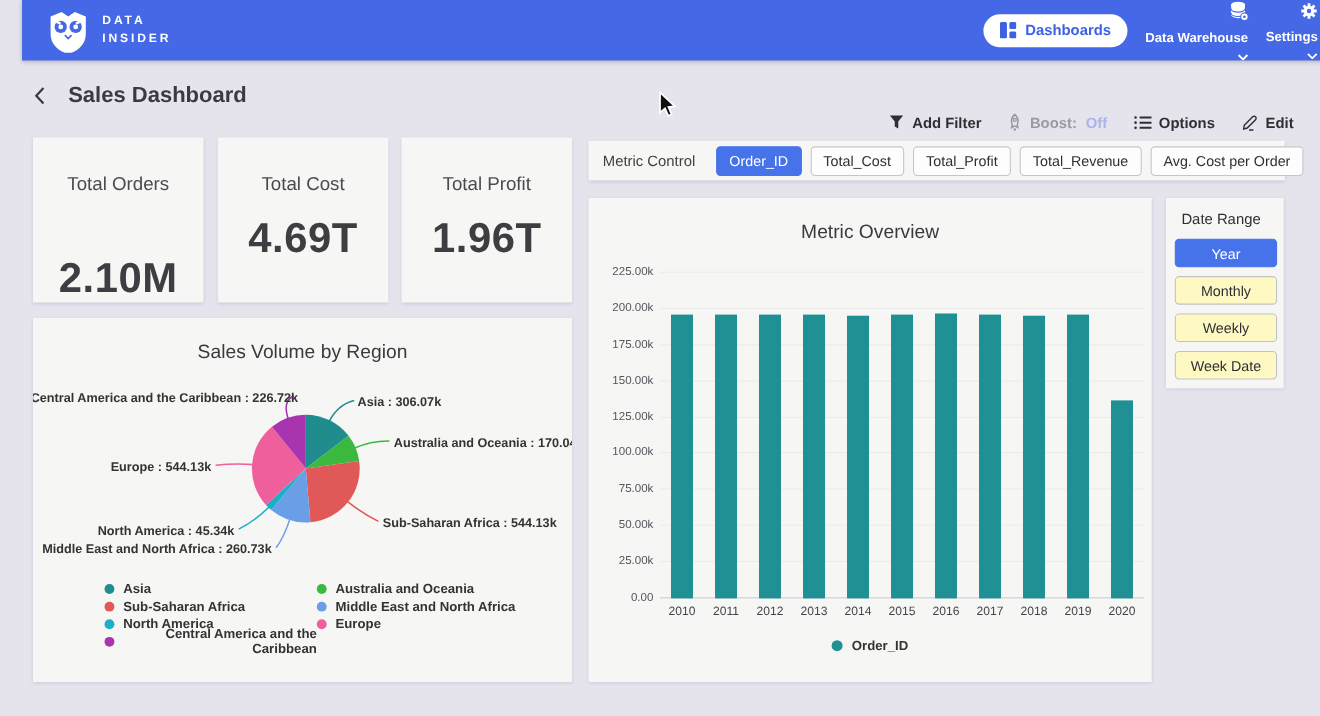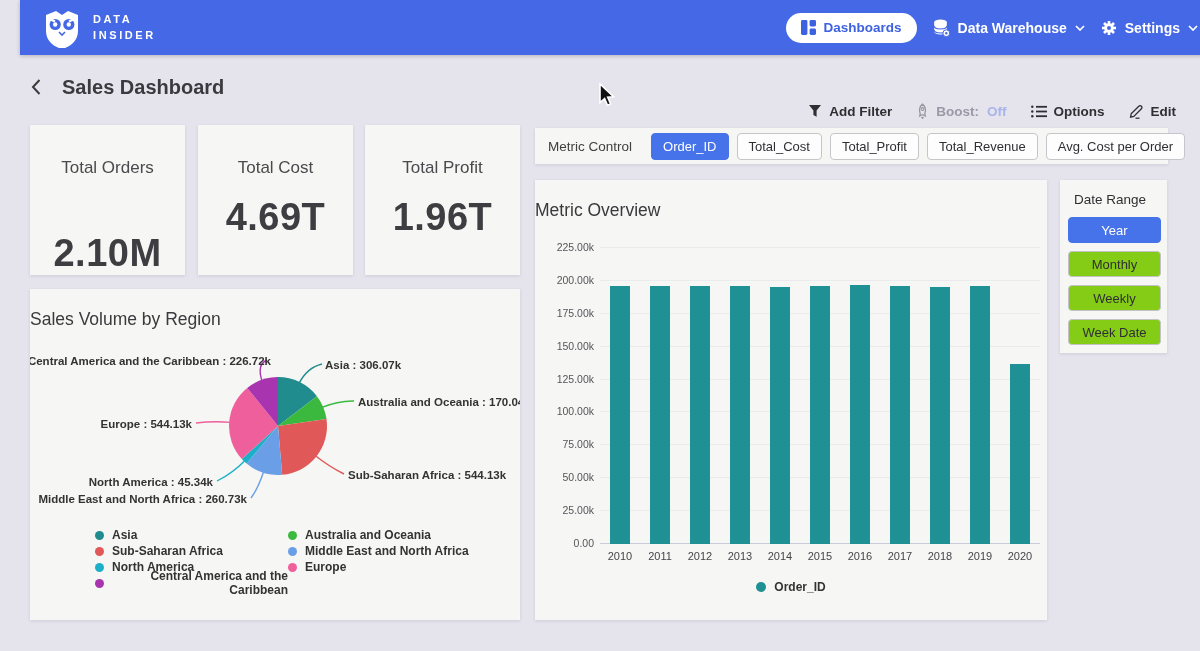--- a/index.html
+++ b/index.html
@@ -19,22 +19,22 @@
   }
   .brand{ display:flex; align-items:center; gap:11px; }
   .brand-text{ display:flex; flex-direction:column; color:#fff; font-size:11px;
     font-weight:bold; letter-spacing:2.6px; line-height:1.45; }
   .nav-right{ display:flex; align-items:center; gap:16px; }
   .pill{
     display:flex; align-items:center; gap:8px; background:#fff; color:#3d62e0;
     border:none; border-radius:17px; height:30px; padding:0 15px;
     font-size:13.5px; font-weight:700; cursor:pointer; font-family:inherit;
   }
-  .nav-item{ display:flex; align-items:center; gap:8px; color:#fff;
-    font-size:14px; font-weight:600; cursor:pointer; }
+  .nav-item{ display:flex; align-items:flex-end; gap:8px; color:#fff;
+    font-size:12px; font-weight:600; cursor:pointer;flex-direction:column; }
 
   
   .subheader{
     position:absolute; top:55px; left:0; width:1200px; height:64px;
     display:flex; align-items:center; padding:0 24px;
   }
   .back{ background:none; border:none; padding:4px 6px; cursor:pointer; display:flex; }
   .page-title{ font-size:20px; font-weight:600; color:#3a3a3f; margin:0 0 0 14px; }
   .actions{ margin-left:auto; display:flex; align-items:center; gap:24px; }
   .action{ display:flex; align-items:center; gap:7px; font-size:13.5px;
@@ -45,21 +45,21 @@
   
   .card{ position:absolute; background:#f6f6f4; box-shadow:0 1px 3px rgba(60,60,90,.14); }
 
   .stat-card{ width:155px; height:150px; top:125px; display:flex;
     flex-direction:column; align-items:center; }
   .stat-1{ left:30px;justify-content:space-between; } .stat-2{ left:198px; } .stat-3{ left:365px; }
   .stat-label{ margin-top:33px; font-size:17px; color:#4a4a4e; }
   .stat-value{ margin-top:18px; font-size:38px; font-weight:700; color:#3e3e42; letter-spacing:.5px; }
 
   .pie-card{ left:30px; top:289px; width:490px; height:331px; }
-  .card-title{ font-size:17.5px; color:#3a3a3e; margin-top:20px; }
+  .card-title{ font-size:17.5px; color:#3a3a3e; text-align:center; margin-top:20px; }
   #pie-svg{ display:block; margin-top:4px; }
   #pie-legend{
     display:grid; grid-template-rows:repeat(4,16px); grid-template-columns:193px auto;
     grid-auto-flow:column; margin:8px 0 0 65px;text-align:right;
   }
   .legend-item{ display:flex; align-items:center; gap:8px; font-size:12px;
     font-weight:700; color:#333; }
   .legend-dot{ width:9px; height:9px; border-radius:50%; flex:none; }
 
   .metric-card{ left:535px; top:128px; width:633px; height:36px;
@@ -80,21 +80,21 @@
   #bar-xlabels{ position:absolute; left:65px; top:370px; width:440px; display:flex; }
   .xlab{ width:40px; text-align:center; font-size:11px; color:#44444a; }
   .bar-legend{ position:absolute; left:0; width:512px; top:400px; display:flex;
     justify-content:center; align-items:center; gap:8px; font-size:12px;
     font-weight:700; color:#333; }
   .bar-legend .legend-dot{ width:10px; height:10px; }
 
   .date-card{ left:1060px; top:180px; width:107px; height:173px; padding:12px 0 0 8px; }
   .dr-label{ font-size:13.5px; color:#2f2f33; margin:0 0 10px 6px; }
   .dr-btn{ width:93px; height:26px; margin-bottom:8px; border:1px solid #c2c2c7;
-    border-radius:4px; background:#84cc16; font-size:13px; color:#2f2f33;
+    border-radius:4px; background:#fef9c3; font-size:13px; color:#2f2f33;
     display:flex; align-items:center; justify-content:center; cursor:pointer;
     font-family:inherit; }
   .dr-btn.selected{ background:#4673ea; color:#fff; border-color:#4673ea; }
 
   .cursor{ position:absolute; left:598px; top:83px; z-index:20; pointer-events:none; }
 
   .pie-label{ font-size:11.5px; font-weight:bold; fill:#333; }
 </style>
 </head>
 <body>

